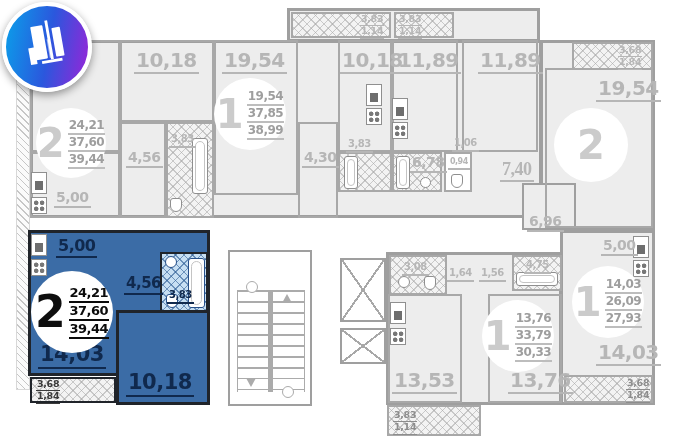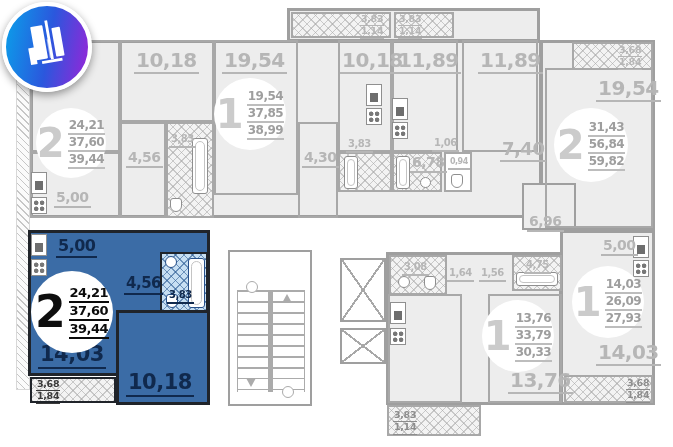--- a/index.html
+++ b/index.html
@@ -177,32 +177,33 @@
     <span>3,68</span>
     <span>1,84</span>
   </div>
 
   <div class="lbl g big" style="left:134px;top:50px;"><span>10,18</span></div>
   <div class="lbl g big" style="left:222px;top:50px;"><span>19,54</span></div>
   <div class="lbl g big" style="left:340px;top:50px;"><span>10,18</span></div>
   <div class="lbl g big" style="left:396px;top:50px;"><span>11,89</span></div>
   <div class="lbl g big" style="left:478px;top:50px;"><span>11,89</span></div>
   <div class="lbl g big" style="left:596px;top:78px;"><span>19,54</span></div>
-  <div class="lbl g big2" style="left:500px;top:140px;"><span>7,40</span></div>
+  <div class="lbl g big2" style="left:500px;top:160px;font-family:Liberation Serif, serif;"><span>7,40</span></div>
+  <div class="lbl g big" style="left:392px;top:370px;"><span>13,53</span></div>
   <div class="lbl g big" style="left:508px;top:370px;"><span>13,76</span></div>
   <div class="lbl g big" style="left:596px;top:342px;"><span>14,03</span></div>
   <div class="lbl g med" style="left:54px;top:190px;"><span>5,00</span></div>
   <div class="lbl g med" style="left:126px;top:150px;"><span>4,56</span></div>
   <div class="lbl g med" style="left:302px;top:150px;text-decoration:underline;"><span>4,30</span></div>
   <div class="lbl g med" style="left:410px;top:155px;"><span>6,78</span></div>
   <div class="lbl g med" style="left:527px;top:214px;"><span>6,96</span></div>
   <div class="lbl g med" style="left:601px;top:238px;"><span>5,00</span></div>
   <div class="lbl g sm" style="left:169px;top:134px;"><span>3,83</span></div>
   <div class="lbl g sm" style="left:346px;top:139px;"><span>3,83</span></div>
-  <div class="lbl g sm" style="left:432px;top:138px;"><span>1,06</span></div>
+  <div class="lbl g sm" style="left:452px;top:138px;"><span>1,06</span></div>
   <div class="lbl g xs" style="left:448px;top:158px;"><span>0,94</span></div>
   <div class="lbl g sm" style="left:402px;top:262px;"><span>3,08</span></div>
   <div class="lbl g sm" style="left:447px;top:268px;"><span>1,64</span></div>
   <div class="lbl g sm" style="left:479px;top:268px;"><span>1,56</span></div>
   <div class="lbl g sm" style="left:524px;top:260px;"><span>4,75</span></div>
 
   <div class="lbl d med" style="left:56px;top:238px;font-size:16px;"><span>5,00</span></div>
   <div class="lbl d med" style="left:124px;top:276px;font-size:15px;"><span>4,56</span></div>
   <div class="lbl d sm" style="left:167px;top:290px;"><span>3,83</span></div>
   <div class="lbl d" style="left:38px;top:344px;font-size:21px;"><span>14,03</span></div>
@@ -219,25 +220,20 @@
   <div class="badge" style="left:214px;top:78px;width:72px;height:72px;">
     <span class="bnum">1</span>
     <span class="bvals">
       <span class="bv">19,54</span>
       <span class="bv">37,85</span>
       <span class="bv">38,99</span>
     </span>
   </div>
   <div class="badge" style="left:554px;top:108px;width:74px;height:74px;">
     <span class="bnum">2</span>
-    <span class="bvals">
-      <span class="bv">31,43</span>
-      <span class="bv">56,84</span>
-      <span class="bv">59,82</span>
-    </span>
   </div>
   <div class="badge sel" style="left:31px;top:271px;width:82px;height:82px;">
     <span class="bnum">2</span>
     <span class="bvals">
       <span class="bv">24,21</span>
       <span class="bv">37,60</span>
       <span class="bv">39,44</span>
     </span>
   </div>
   <div class="badge" style="left:482px;top:300px;width:72px;height:72px;">

